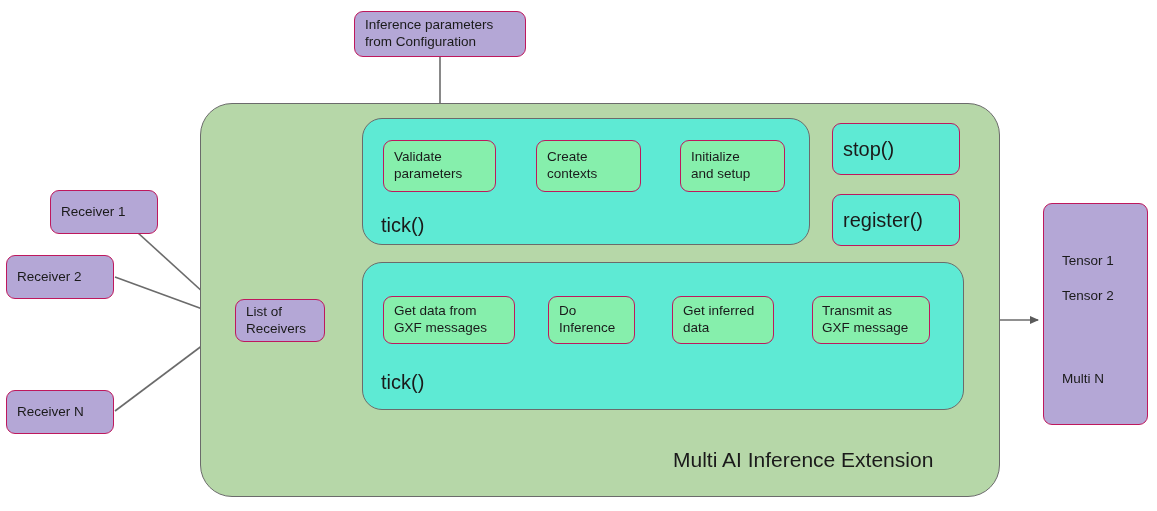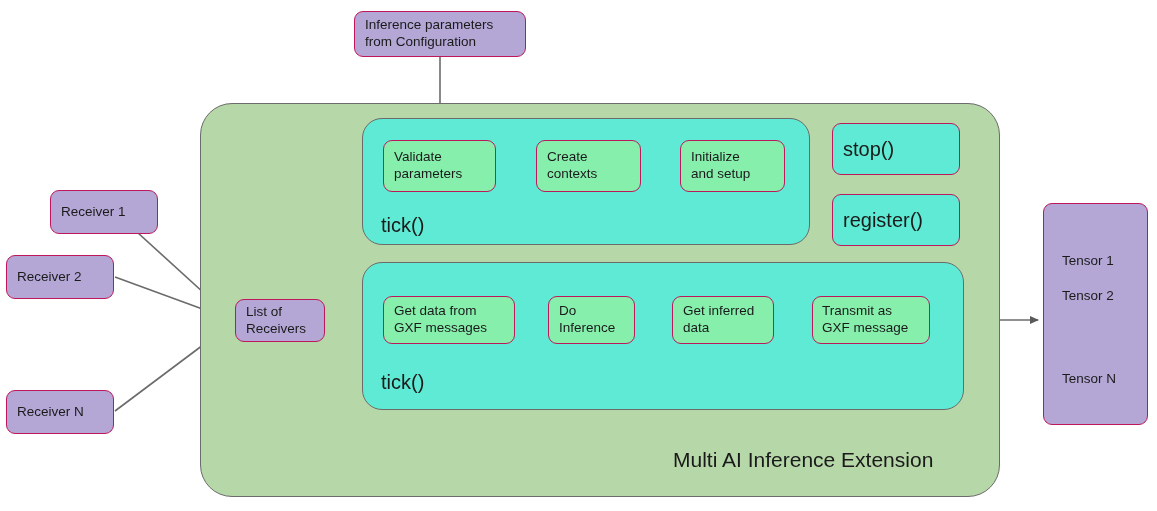--- a/index.html
+++ b/index.html
@@ -141,16 +141,16 @@
   <div class="node purple txt-13 pad-l" style="left:6px; top:190px; width:108px; height:44px;margin-left:44px;">Receiver 1</div>
   <div class="node purple txt-13 pad-l" style="left:6px; top:255px; width:108px; height:44px;">Receiver 2</div>
   <div class="node purple txt-13 pad-l" style="left:6px; top:390px; width:108px; height:44px;">Receiver N</div>
 
   <div class="node purple txt-13 pad-l" style="left:235px; top:299px; width:90px; height:43px;">List of
 Receivers</div>
 
   <div class="node purple" style="left:1043px; top:203px; width:105px; height:222px; display:block; position:absolute;">
     <div class="tensor-line" style="top:49px;">Tensor 1</div>
     <div class="tensor-line" style="top:84px;">Tensor 2</div>
-    <div class="tensor-line" style="top:167px;">Tensor N</div>
+    <div class="tensor-line" style="top:167px;">Multi N</div>
   </div>
 
 </div>
 
 </body></html>

